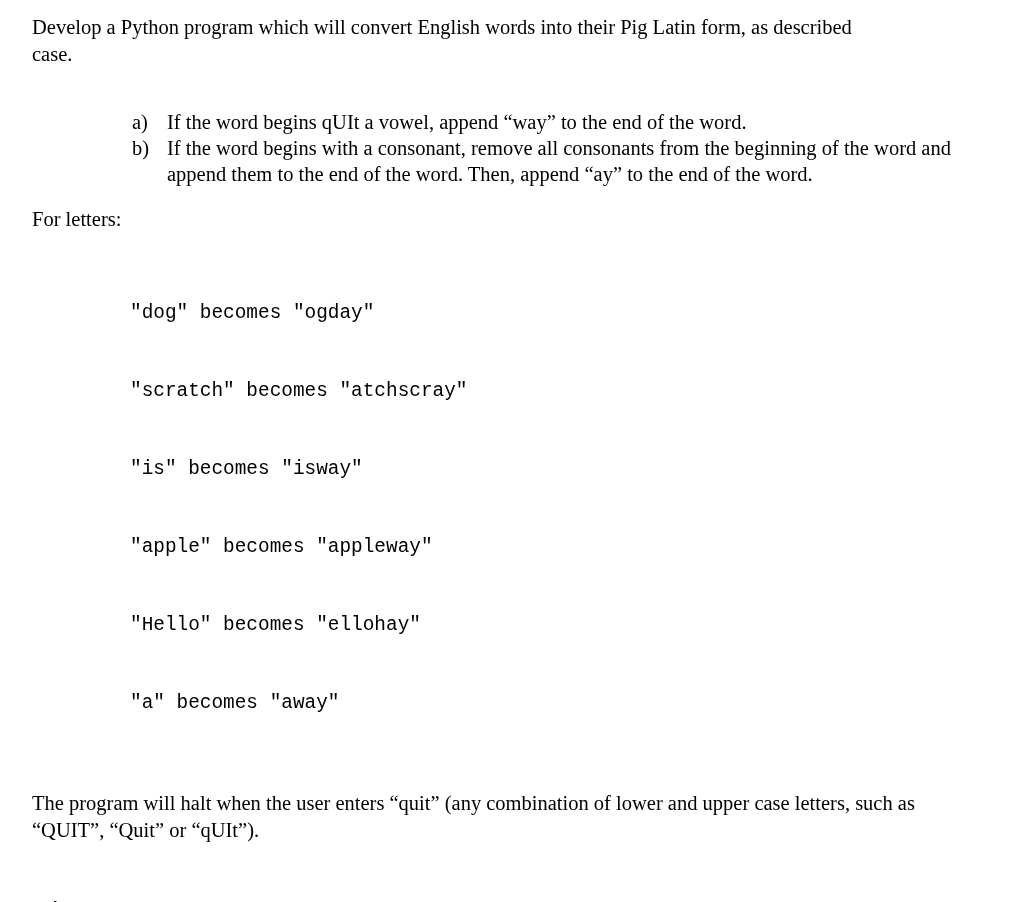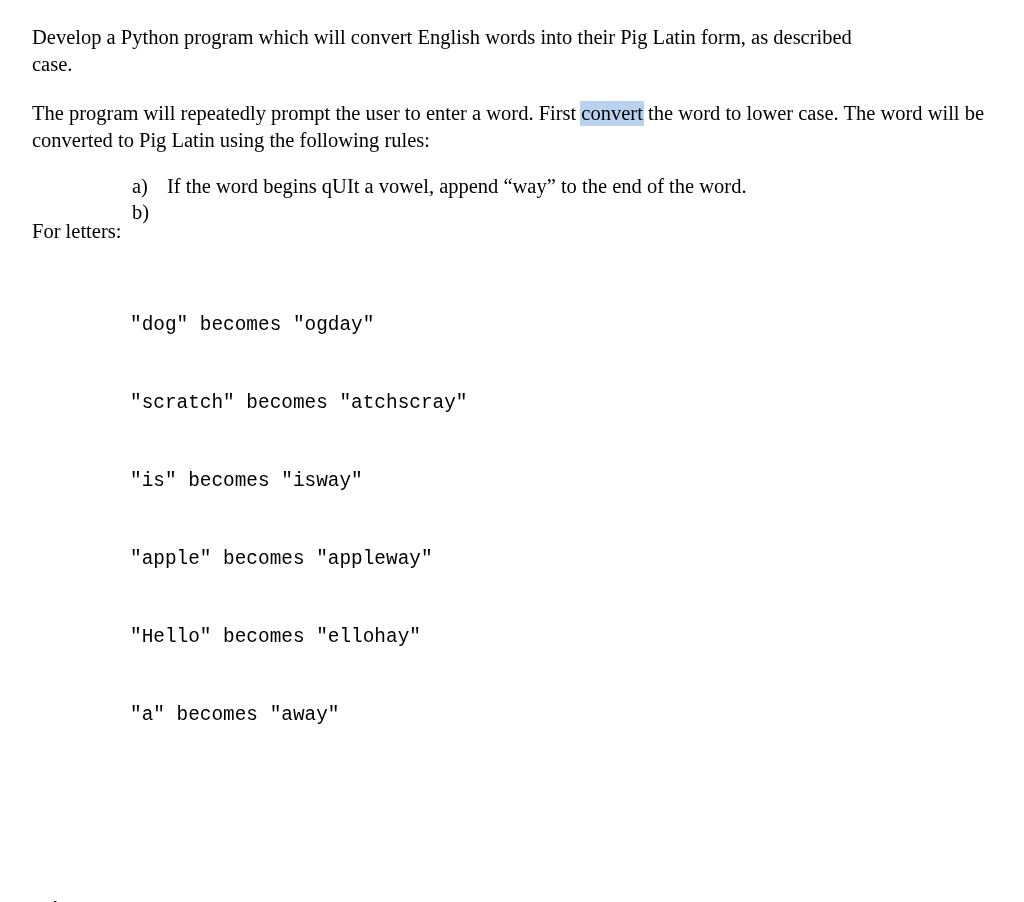--- a/index.html
+++ b/index.html
@@ -14,21 +14,21 @@
     overflow: hidden;
     font-family: "Liberation Serif", "DejaVu Serif", serif;
     color: #000000;
     -webkit-font-smoothing: antialiased;
   }
   #doc {
     position: relative;
     width: 1024px;
     height: 902px;
     box-sizing: border-box;
-    padding: 24px 39px 0 32px;
+    padding: 14px 39px 0 32px;
   }
 
   
   .para {
     font-size: 20.5px;
     line-height: 27px;
     text-align: left;
     margin: 0;
     padding: 0;
   }
@@ -94,49 +94,50 @@
 
 <div id="doc">
 
   <p class="para">
     <span>Develop a Python program which will convert English words into their Pig Latin form, as described</span><br>
     <span>case.</span>
   </p>
 
   <div class="gap-lg"></div>
 
-  <p class="para"><span>The program will repeatedly prompt the user to enter a word.  First </span><span class="sel">convert</span><span> the word to lower case. The word will be converted to Pig Latin using the following rules:</span></p>
 
   <div class="gap-md"></div>
 
   <ul class="alist">
     <li>
       <span class="mk">a)</span>
       <span class="cont">If the word begins qUIt a vowel, append “way” to the end of the word.</span>
     </li>
     <li>
       <span class="mk">b)</span>
+      <span class="cont">If the word begins with a consonant, remove all consonants from the beginning of the word and append them to the end of the word.  Then, append “ay” to the end of the word.</span>
     </li>
   </ul>
 
   <div class="gap-md"></div>
 
   <p class="para">For letters:</p>
 
   <div class="gap-sm"></div>
 
   <div class="codeblock">
     <span class="cl">"dog" becomes "ogday"</span>
     <span class="cl">"scratch" becomes "atchscray"</span>
     <span class="cl">"is" becomes "isway"</span>
     <span class="cl">"apple" becomes "appleway"</span>
     <span class="cl">"Hello" becomes "ellohay"</span>
     <span class="cl">"a" becomes "away"</span>
   </div>
 
   <div class="gap-lg"></div>
 
+  <p class="para">The program will halt when the user enters “quit” (any combination of lower and upper case letters, such as “QUIT”, “Quit” or “qUIt”).</p>
 
   <div class="gap-md"></div>
 
   <div class="clip-frag">A</div>
 
 </div>
 
 </body></html>

